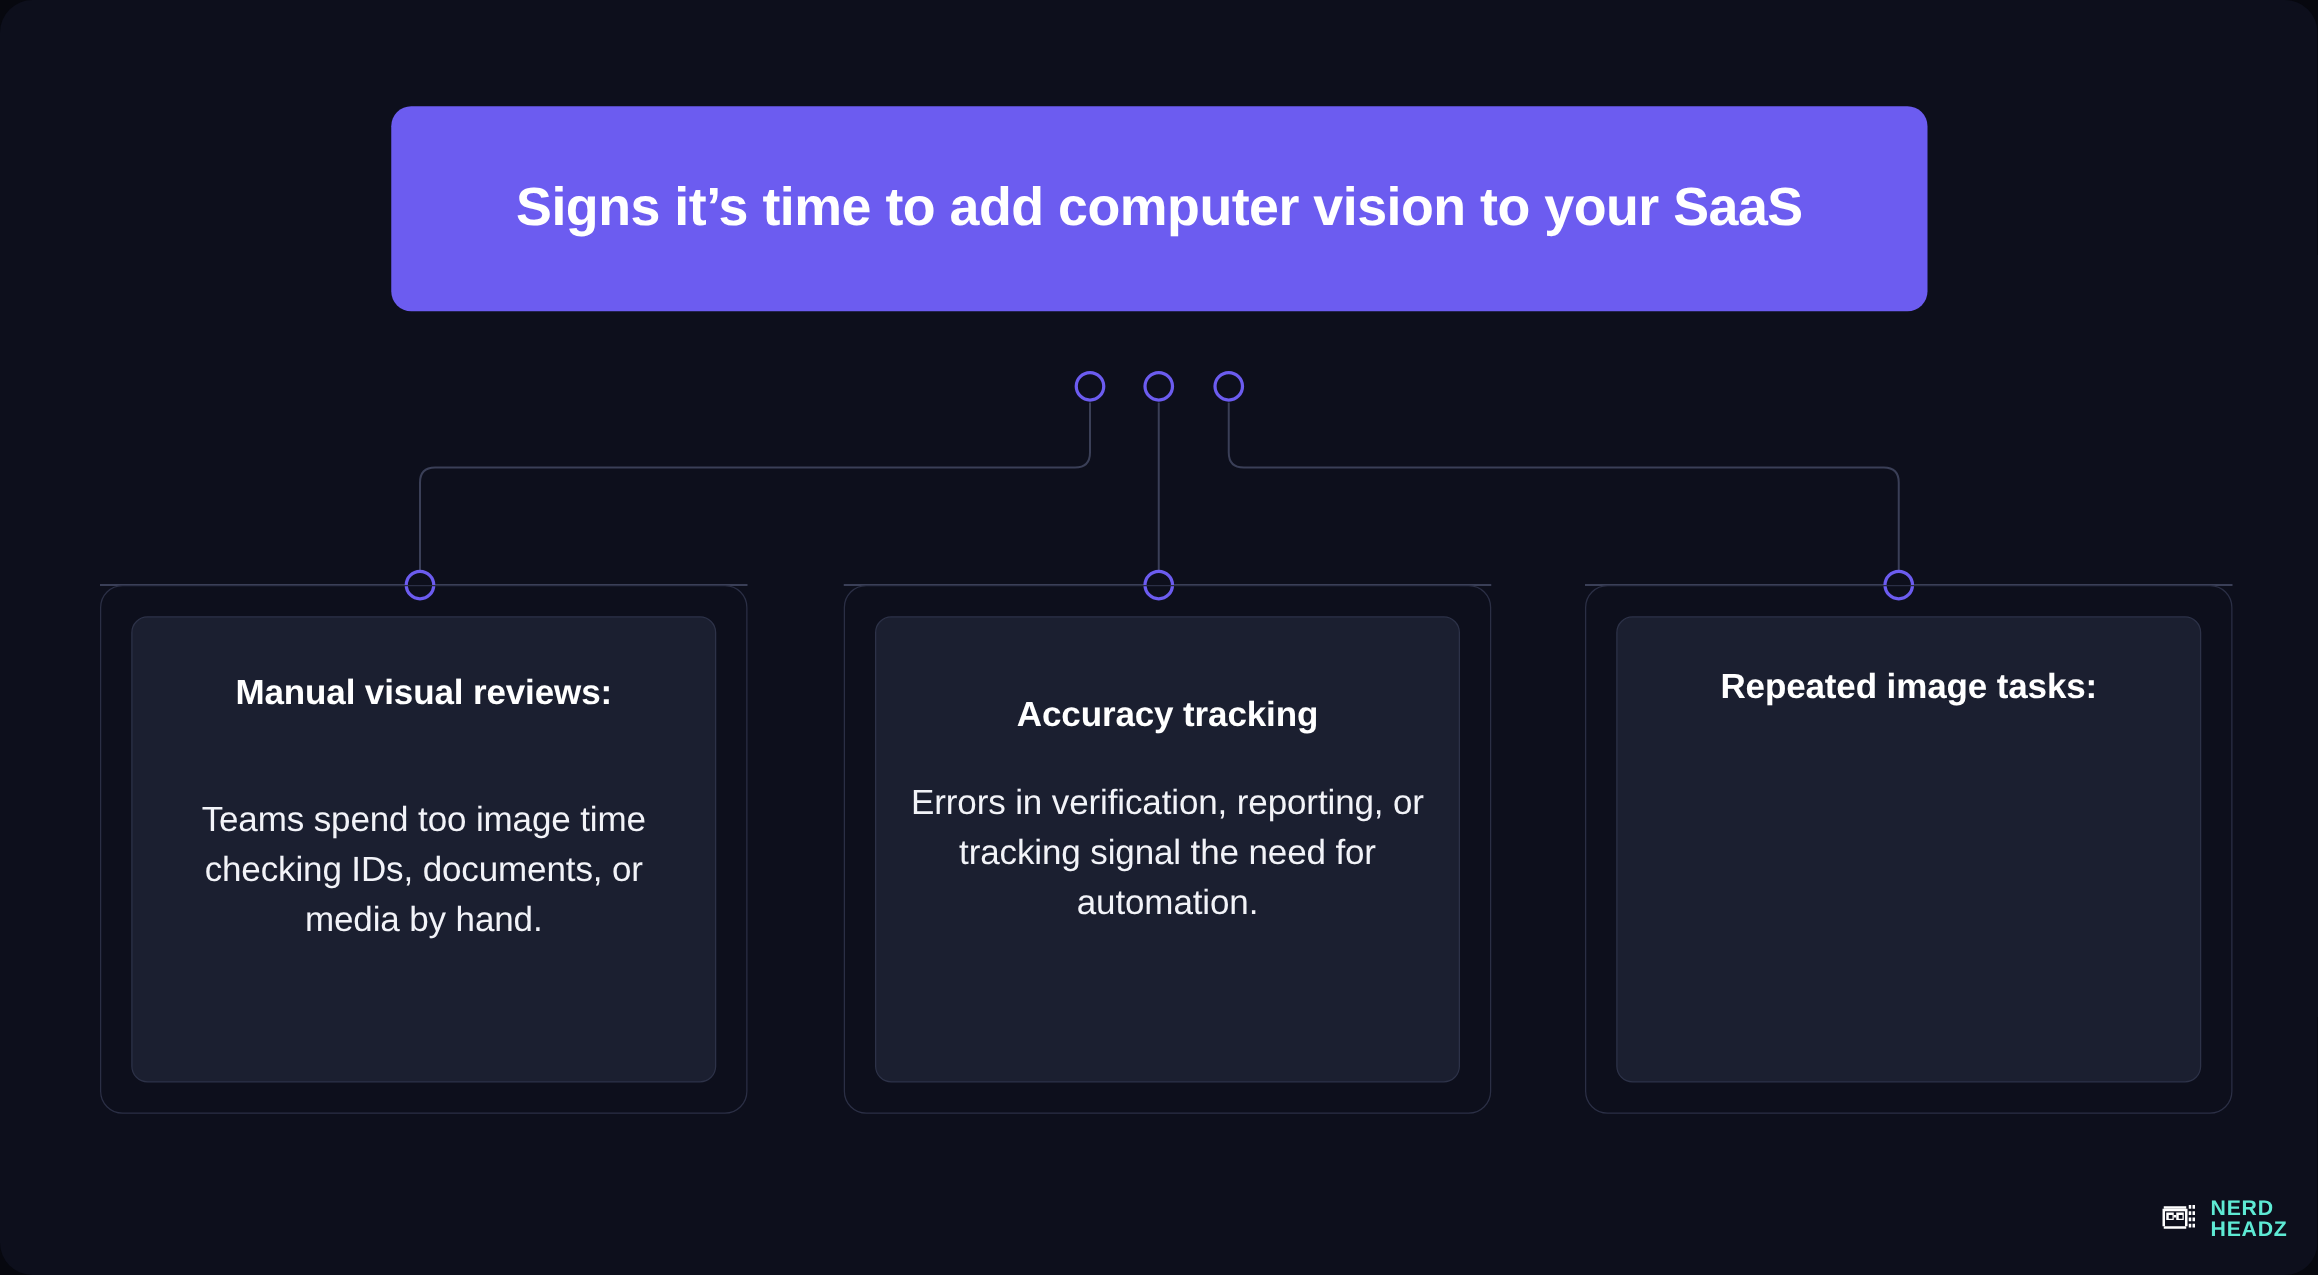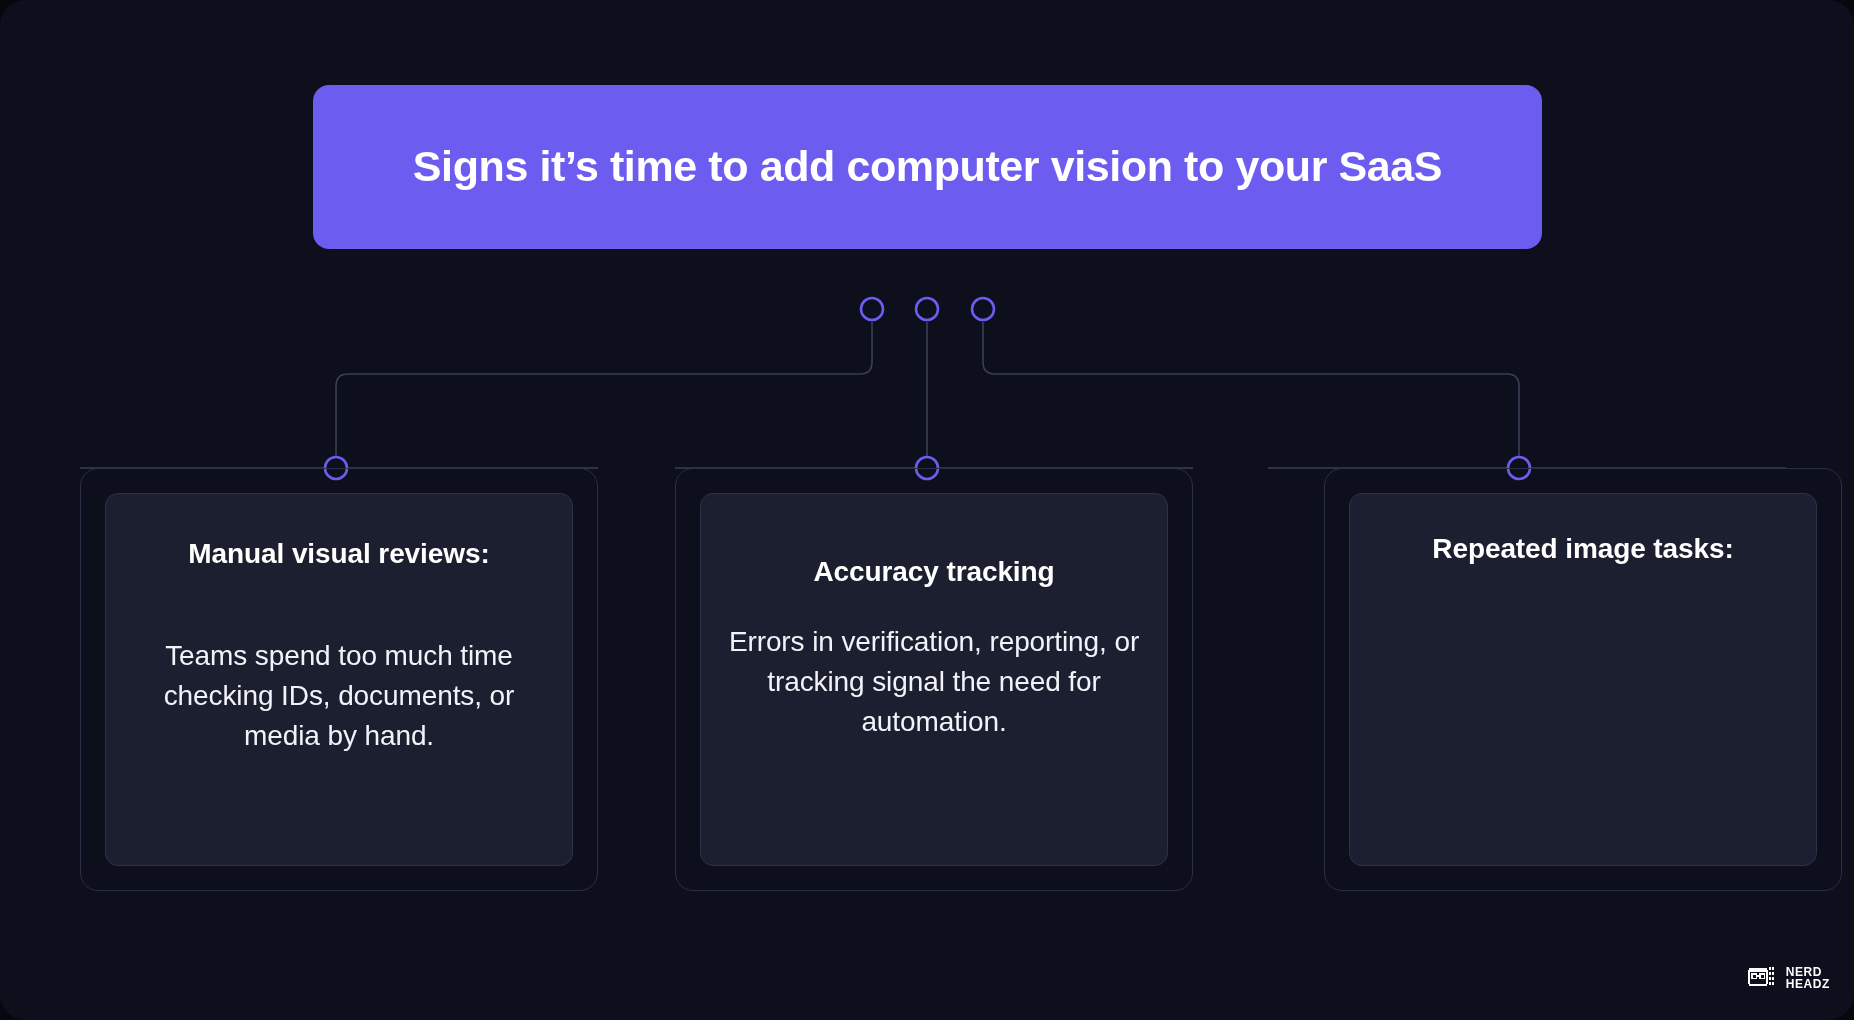--- a/index.html
+++ b/index.html
@@ -64,21 +64,21 @@
     border-radius: 18px;
     background: transparent;
     box-sizing: border-box;
     display: flex;
     align-items: flex-start;
     justify-content: center;
     padding: 24px;
   }
   #card-1 { left: 80px; }
   #card-2 { left: 675px; }
-  #card-3 { left: 1324px; }
+  #card-3 { left: 1268px; }
 
   .card-inner {
     width: 100%;
     height: 100%;
     background: #1b1f30;
     border: 1px solid #2d3248;
     border-radius: 13px;
     box-sizing: border-box;
     padding: 30px 26px;
     display: flex;
@@ -118,22 +118,22 @@
     display: flex;
     align-items: center;
     gap: 9px;
   }
   #logo-wordmark {
     display: flex;
     flex-direction: column;
     line-height: 1.0;
   }
   #logo-wordmark span {
-    color: #ffffff;
-    font-size: 12px;
+    color: #5eead4;
+    font-size: 17px;
     font-weight: 700;
     letter-spacing: 0.6px;
   }
 </style>
 </head>
 <body>
 
 <div id="canvas">
 
   <div id="title-banner">
@@ -157,21 +157,21 @@
     <circle cx="983" cy="309" r="11" fill="#0d0f1c" stroke="#6c5cf0" stroke-width="2.6"></circle>
 
     <circle cx="336" cy="468" r="11" fill="#0d0f1c" stroke="#6c5cf0" stroke-width="2.6"></circle>
     <circle cx="927" cy="468" r="11" fill="#0d0f1c" stroke="#6c5cf0" stroke-width="2.6"></circle>
     <circle cx="1519" cy="468" r="11" fill="#0d0f1c" stroke="#6c5cf0" stroke-width="2.6"></circle>
   </svg>
 
   <div class="card" id="card-1">
     <div class="card-inner">
       <p class="card-title">Manual visual reviews:</p>
-      <p class="card-body">Teams spend too much time checking IDs, documents, or media by hand.</p>
+      <p class="card-body">Teams spend too image time checking IDs, documents, or media by hand.</p>
     </div>
   </div>
 
   <div class="card" id="card-2">
     <div class="card-inner">
       <p class="card-title">Accuracy tracking</p>
       <p class="card-body">Errors in verification, reporting, or tracking signal the need for automation.</p>
     </div>
   </div>
 

